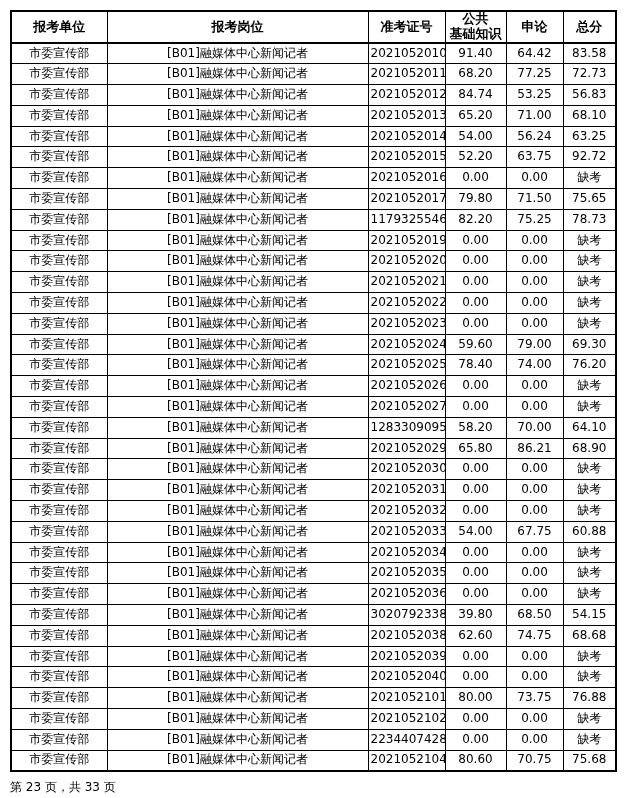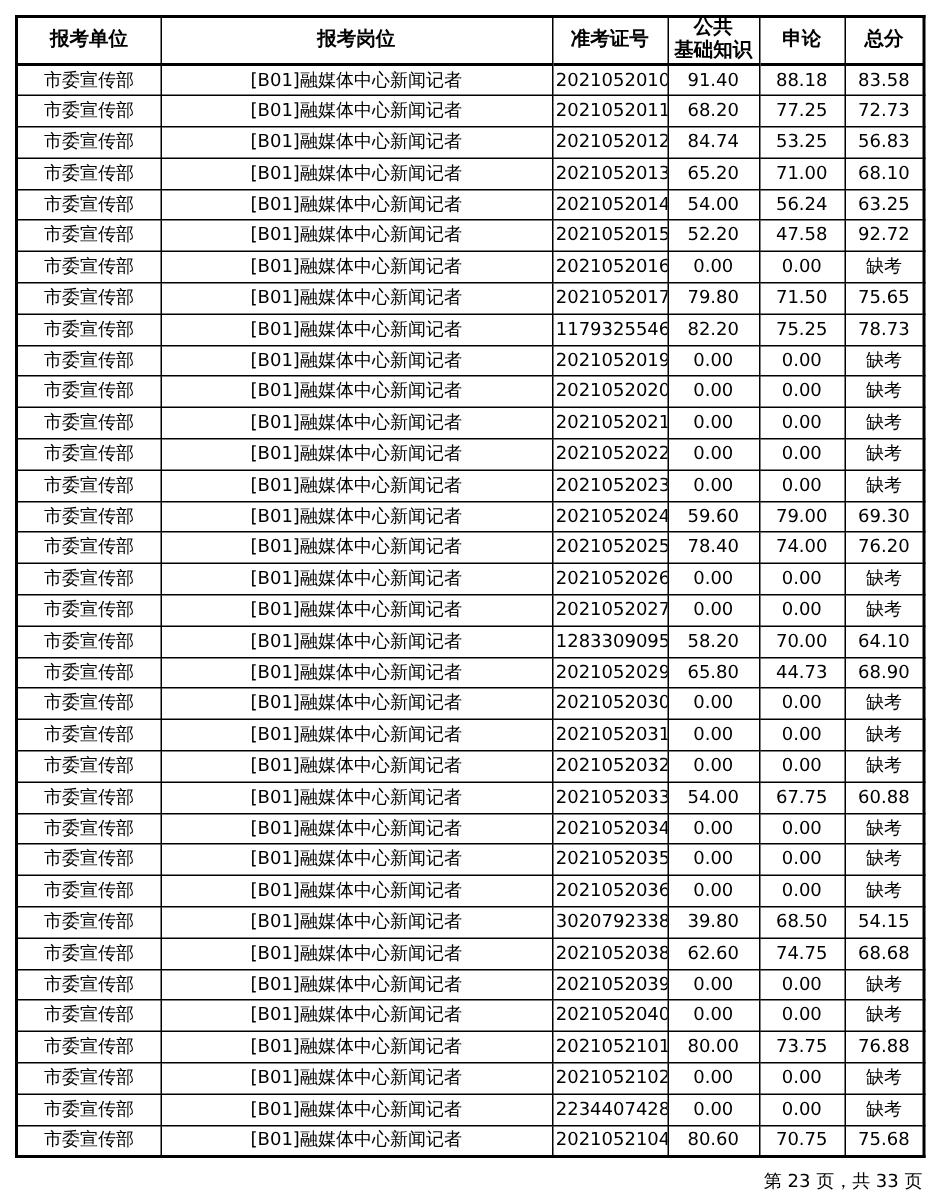--- a/index.html
+++ b/index.html
@@ -44,21 +44,21 @@
     font-weight: normal;
   }
   col.c-unit     { width: 96px; }
   col.c-position { width: 261px; }
   col.c-ticket   { width: 77px; }
   col.c-basic    { width: 61px; }
   col.c-essay    { width: 57px; }
   col.c-total    { width: 53px; }
   .page-footer {
     width: 605px;
-    text-align: right;
+    text-align: left;
     font-size: 12px;
     margin-top: 7px;
   }
 </style>
 </head>
 <body>
 
 <div class="page">
 
   <table class="score-table">
@@ -79,21 +79,21 @@
         <th>申论</th>
         <th>总分</th>
       </tr>
     </thead>
     <tbody>
         <tr>
     <td>市委宣传部</td>
     <td>[B01]融媒体中心新闻记者</td>
     <td>2021052010</td>
     <td>91.40</td>
-    <td>88.18</td>
+    <td>64.42</td>
     <td>83.58</td>
   </tr>
         <tr>
     <td>市委宣传部</td>
     <td>[B01]融媒体中心新闻记者</td>
     <td>2021052011</td>
     <td>68.20</td>
     <td>77.25</td>
     <td>72.73</td>
   </tr>
@@ -119,21 +119,21 @@
     <td>2021052014</td>
     <td>54.00</td>
     <td>56.24</td>
     <td>63.25</td>
   </tr>
         <tr>
     <td>市委宣传部</td>
     <td>[B01]融媒体中心新闻记者</td>
     <td>2021052015</td>
     <td>52.20</td>
-    <td>47.58</td>
+    <td>63.75</td>
     <td>92.72</td>
   </tr>
         <tr>
     <td>市委宣传部</td>
     <td>[B01]融媒体中心新闻记者</td>
     <td>2021052016</td>
     <td>0.00</td>
     <td>0.00</td>
     <td>缺考</td>
   </tr>
@@ -231,21 +231,21 @@
     <td>1283309095</td>
     <td>58.20</td>
     <td>70.00</td>
     <td>64.10</td>
   </tr>
         <tr>
     <td>市委宣传部</td>
     <td>[B01]融媒体中心新闻记者</td>
     <td>2021052029</td>
     <td>65.80</td>
-    <td>44.73</td>
+    <td>86.21</td>
     <td>68.90</td>
   </tr>
         <tr>
     <td>市委宣传部</td>
     <td>[B01]融媒体中心新闻记者</td>
     <td>2021052030</td>
     <td>0.00</td>
     <td>0.00</td>
     <td>缺考</td>
   </tr>

